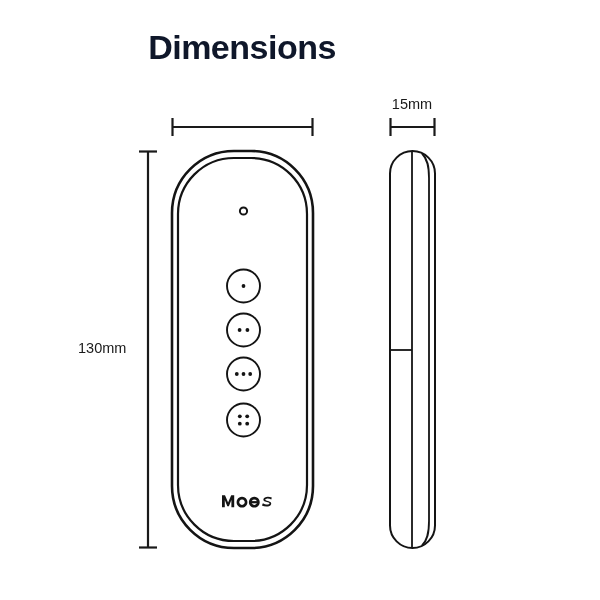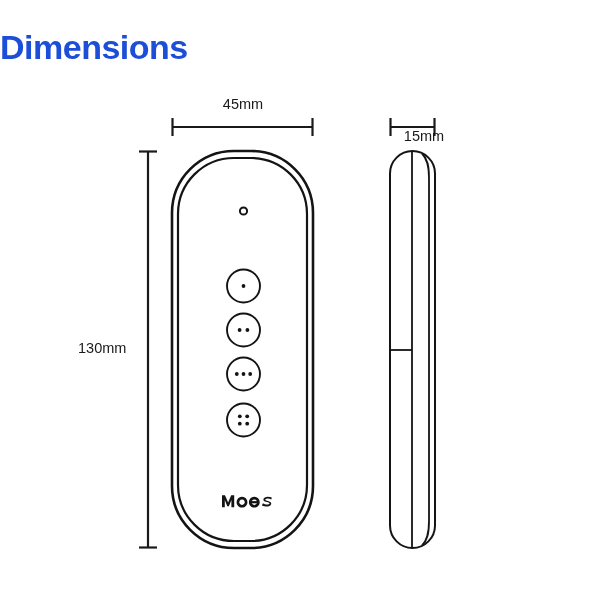--- a/index.html
+++ b/index.html
@@ -17,66 +17,64 @@
     position: relative;
     width: 600px;
     height: 600px;
     background: #ffffff;
   }
   .page-title {
     position: absolute;
     top: 28px;
     left: 0;
     width: 484px;
-    text-align: left;
+    text-align: center;
     font-size: 34px;
     font-weight: bold;
-    color: #1d4ed8;
+    color: #0f172a;
     letter-spacing: -0.5px;
     font-family: "Liberation Sans", sans-serif;
   }
   .dim-label {
     position: absolute;
     font-size: 14.5px;
     color: #1a1a1a;
     font-family: "Liberation Sans", sans-serif;
     white-space: nowrap;
   }
   #label-45 {
     left: 172px;
     top: 96px;
     width: 142px;
     text-align: center;
   }
   #label-15 {
-    left: 398px;
+    left: 386px;
     top: 96px;
     width: 52px;
     text-align: center;
-    margin-top: 32px;
   }
   #label-130 {
     left: 78px;
     top: 340px;
     text-align: center;
   }
   #svg-drawing {
     position: absolute;
     left: 0;
     top: 0;
   }
 </style>
 </head>
 <body>
 
 <div id="stage">
 
   <div class="page-title">Dimensions</div>
 
-  <div class="dim-label" id="label-45">45mm</div>
   <div class="dim-label" id="label-15">15mm</div>
   <div class="dim-label" id="label-130">130mm</div>
 
   <svg id="svg-drawing" width="600" height="600" viewBox="0 0 600 600">
 
     <g stroke="#1a1a1a" stroke-width="2.2" fill="none">
       <line x1="172" y1="127" x2="313" y2="127"></line>
       <line x1="172.5" y1="118" x2="172.5" y2="136"></line>
       <line x1="312.5" y1="118" x2="312.5" y2="136"></line>
     </g>

